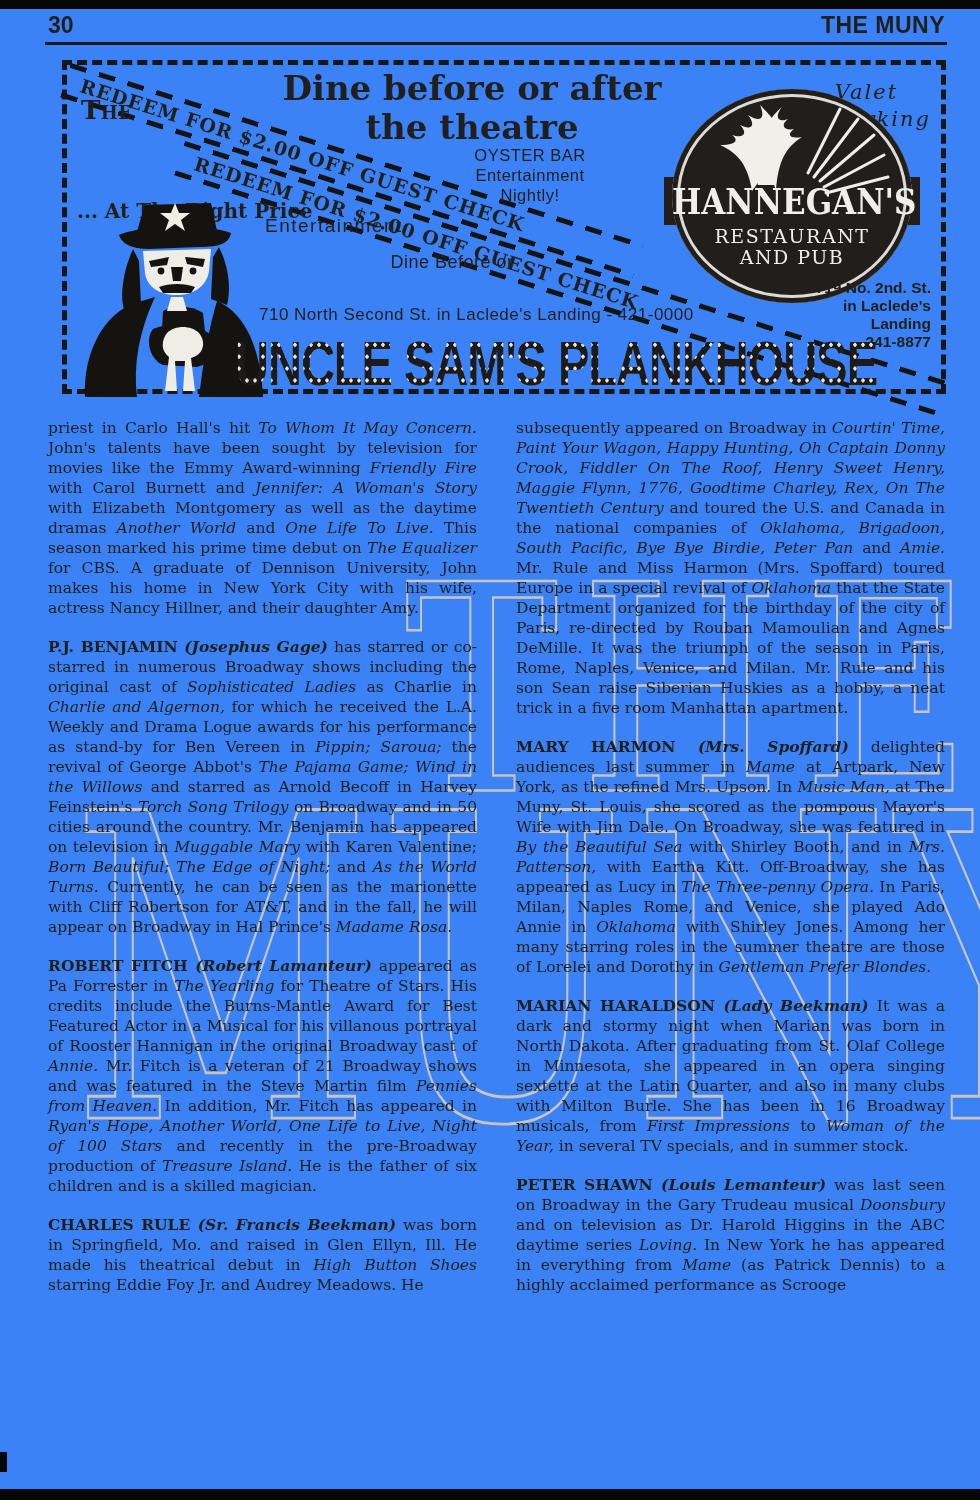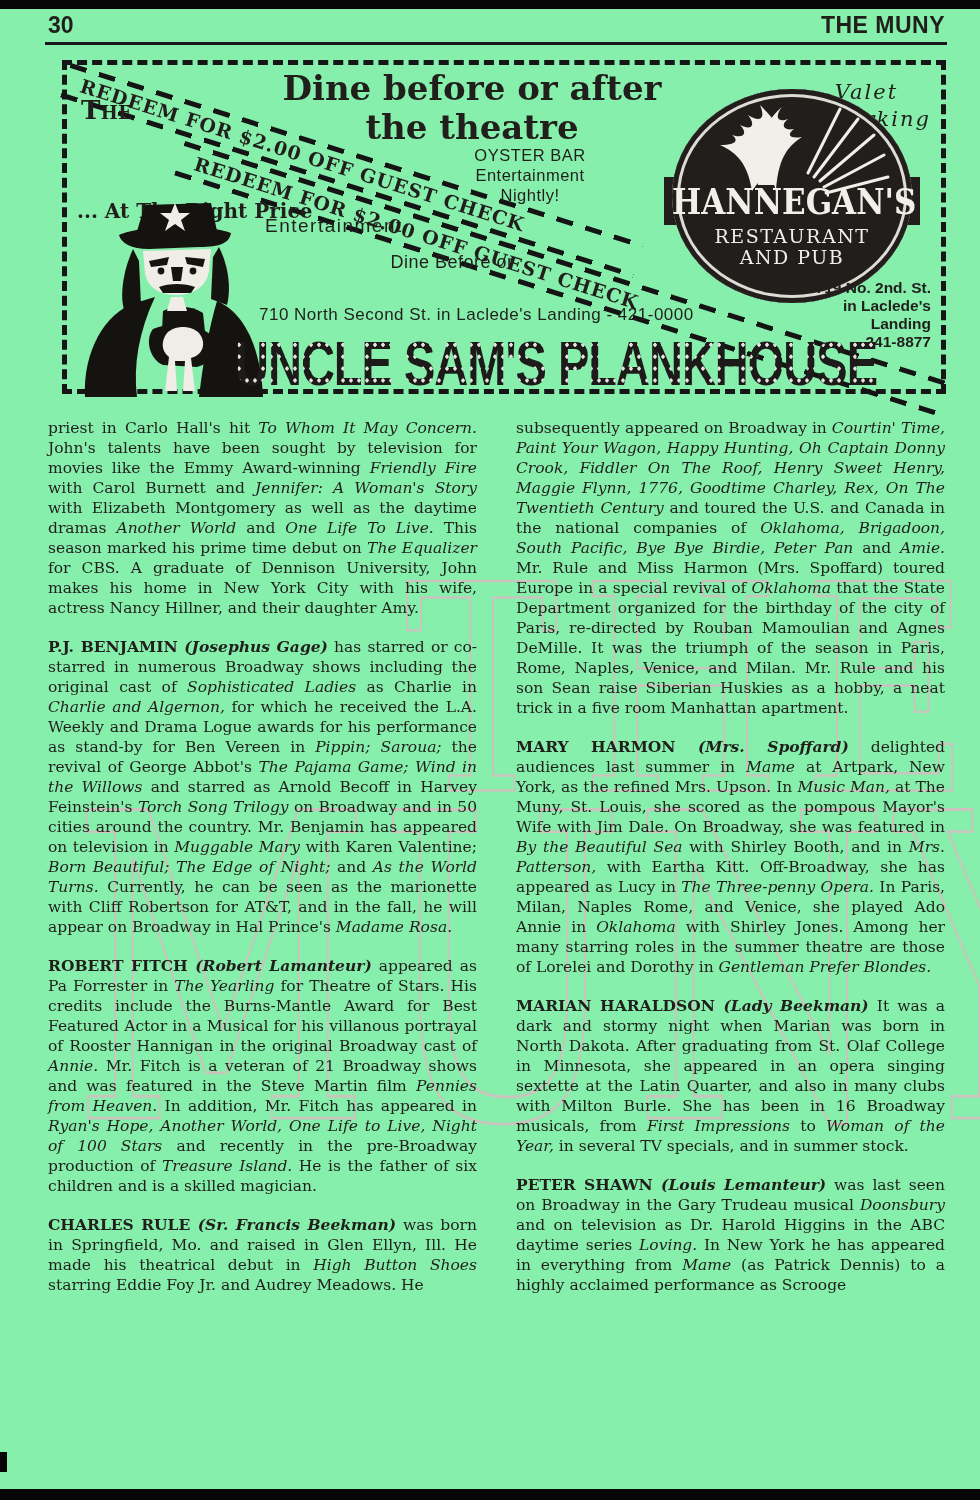--- a/index.html
+++ b/index.html
@@ -1,16 +1,16 @@
 <!DOCTYPE html>
 <html><head>
 <meta charset="utf-8">
 <style>
   html,body{margin:0;padding:0;background:#6b6b6b;}
-  .page{position:relative;width:980px;height:1500px;background:#86efac;overflow:hidden;
+  .page{position:relative;width:980px;height:1500px;background:#3b82f6;overflow:hidden;
         font-family:"DejaVu Serif", serif;color:#211f1c;}
   .scan-edge{position:absolute;left:0;width:100%;background:#070707;}
   .scan-edge.top{top:0;height:9px;}
   .scan-edge.bottom{bottom:0;height:11px;}
   .scan-nub{position:absolute;left:0;bottom:28px;width:7px;height:20px;background:#070707;}
 
   
   .pagehead{position:absolute;top:12px;left:48px;width:897px;height:26px;
             font-family:"Liberation Sans", sans-serif;font-weight:700;font-size:23px;}
   .pagehead .num{position:absolute;left:0;top:0;}

